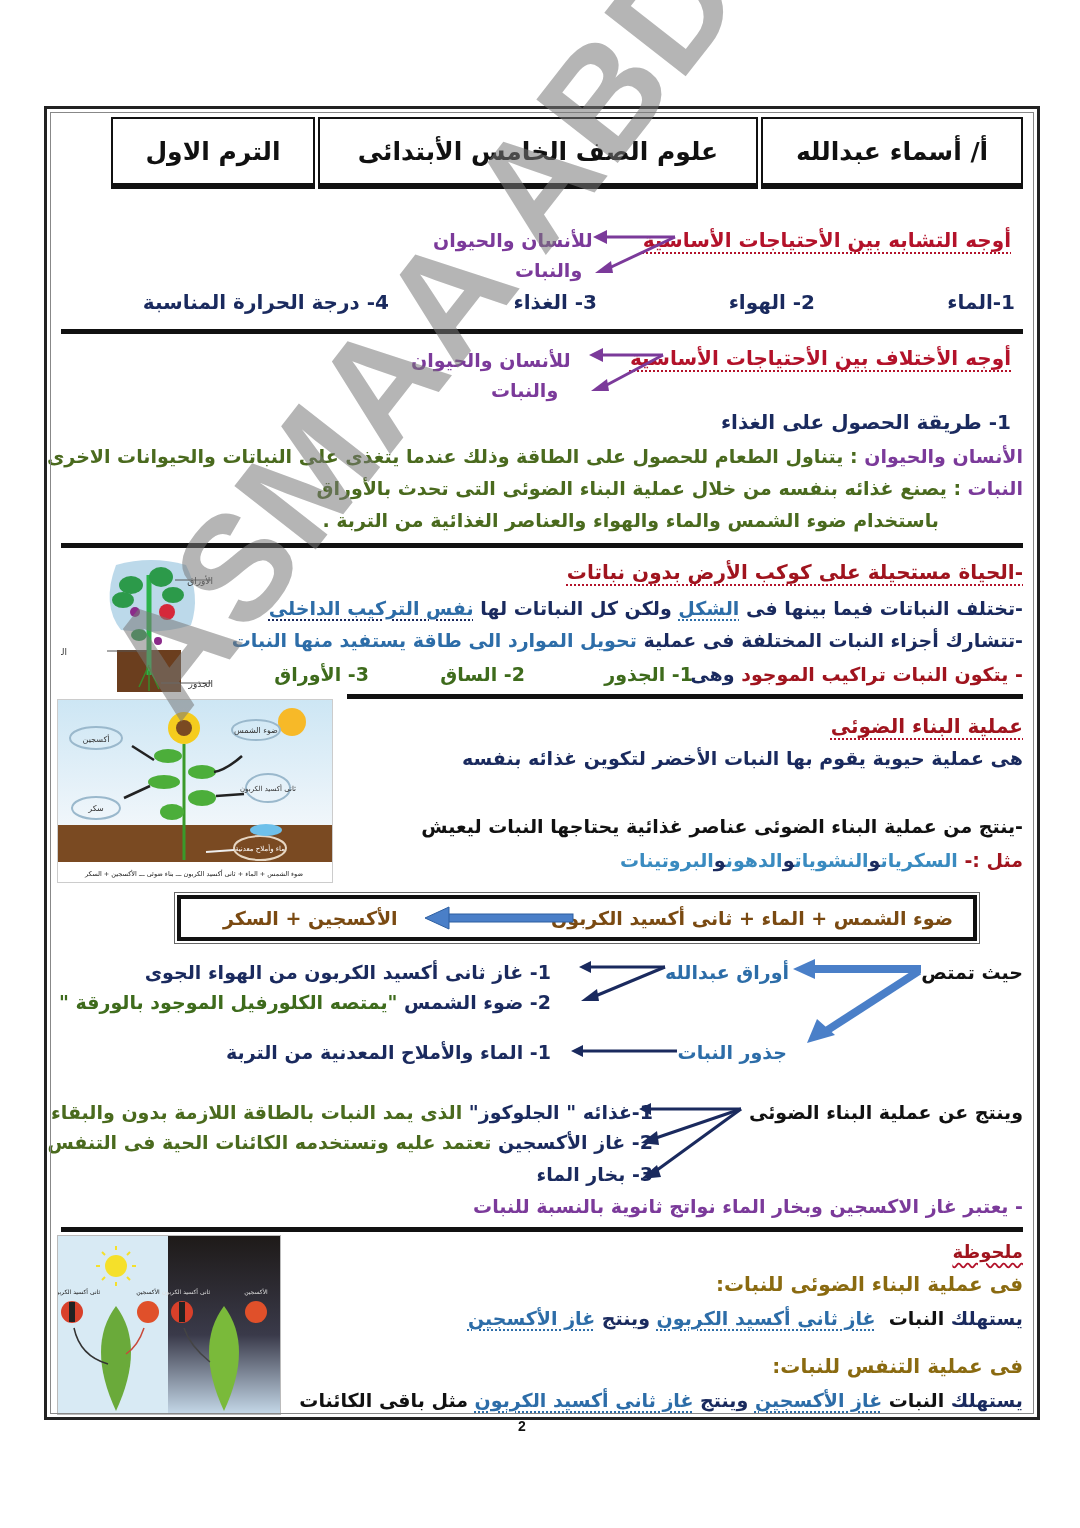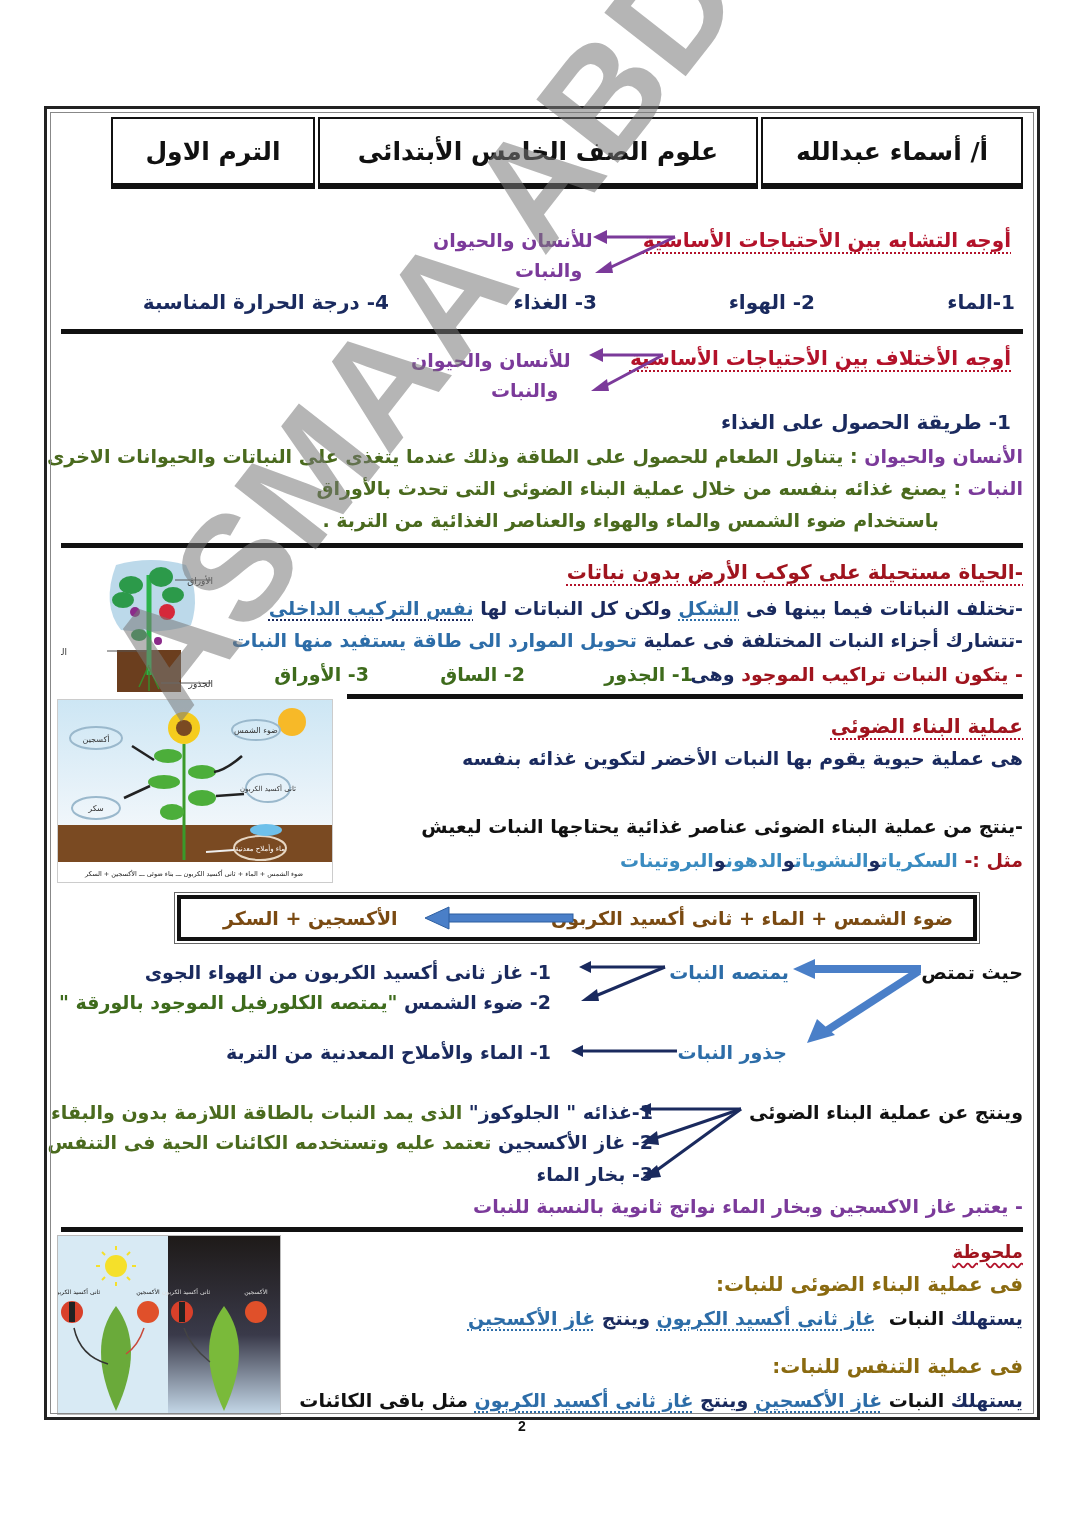--- a/index.html
+++ b/index.html
@@ -201,21 +201,21 @@
     <div class="eq-right brown">الأكسجين + السكر</div>
   </div>
 
   <div class="abs black" style="right:14px; top:850px;">حيث تمتص</div>
   <svg class="abs" style="left:746px; top:846px;" width="130" height="90">
     <rect x="20" y="10" width="108" height="8" fill="#4a7fc8"></rect>
     <polygon points="0,14 22,4 22,24" fill="#4a7fc8"></polygon>
     <line x1="126" y1="16" x2="30" y2="78" stroke="#4a7fc8" stroke-width="8"></line>
     <polygon points="14,88 24,64 42,80" fill="#4a7fc8"></polygon>
   </svg>
-  <div class="abs blue" style="right:248px; top:850px;">يمتصه النبات</div>
+  <div class="abs blue" style="right:248px; top:850px;">أوراق عبدالله</div>
   <svg class="abs" style="left:530px; top:848px;" width="90" height="46">
     <line x1="88" y1="10" x2="14" y2="10" stroke="#1a2a5e" stroke-width="3"></line>
     <polygon points="14,4 2,10 14,16" fill="#1a2a5e"></polygon>
     <line x1="88" y1="10" x2="16" y2="40" stroke="#1a2a5e" stroke-width="3"></line>
     <polygon points="20,32 4,44 22,44" fill="#1a2a5e"></polygon>
   </svg>
   <div class="abs navy" style="right:486px; top:850px;">1- غاز ثانى أكسيد الكربون من الهواء الجوى</div>
   <div class="line" style="top:880px; right:486px;">
     <span class="navy">2- ضوء الشمس</span>
     <span class="green">"يمتصه الكلورفيل الموجود بالورقة "</span>

